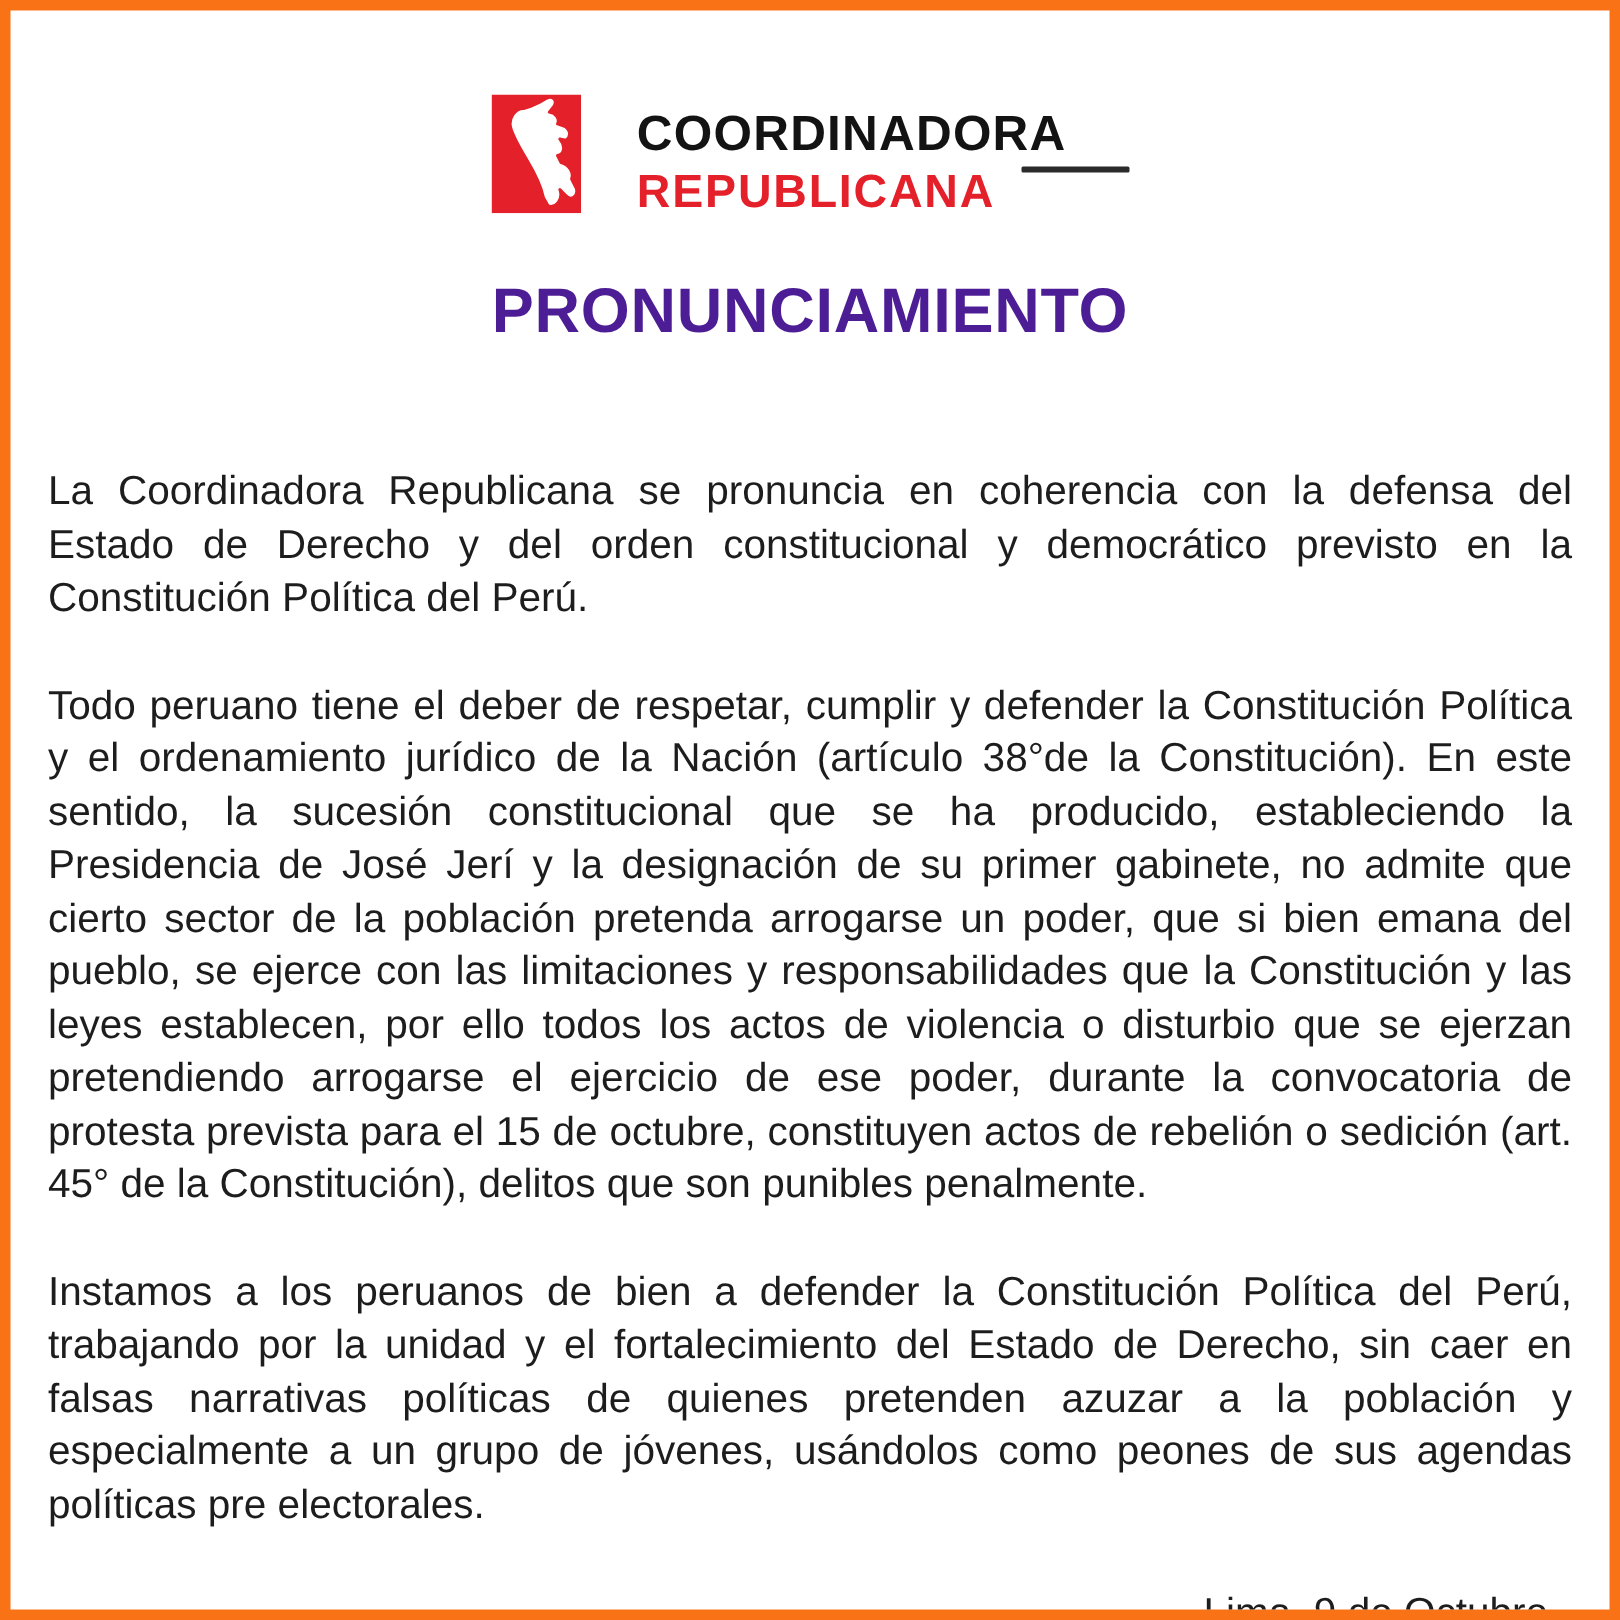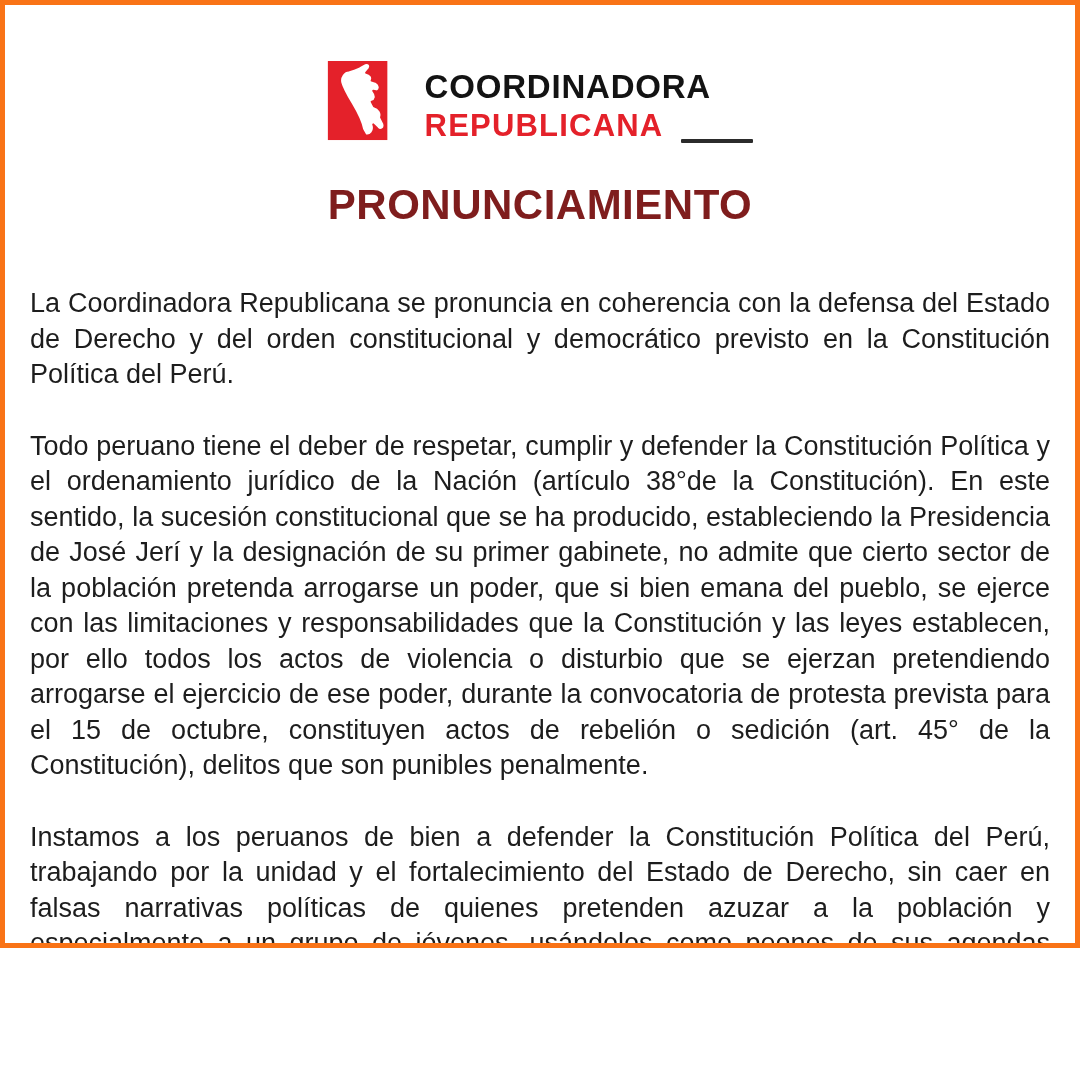--- a/index.html
+++ b/index.html
@@ -4,23 +4,23 @@
 <style>
   html, body {
     margin: 0;
     padding: 0;
     background: #ffffff;
     font-family: "Liberation Sans", sans-serif;
   }
   .page {
     position: relative;
     width: 1080px;
-    height: 948px;
+    height: 1080px;
     box-sizing: border-box;
-    border: 5px solid #f97316;
+    border: 7px solid #f97316;
     background: #ffffff;
     padding: 0 25px;
     overflow: hidden;
   }
   
   .logo-row {
     margin-top: 56px;
     display: flex;
     justify-content: center;
     align-items: center;
@@ -29,21 +29,21 @@
   }
   .logo-icon { width: 80px; height: 90px; flex: 0 0 auto; }
   .logo-text { display: flex; flex-direction: column; justify-content: center; }
   .logo-line1 {
     font-size: 33px;
     font-weight: bold;
     letter-spacing: 0.8px;
     color: #131313;
     line-height: 1.1;
   }
-  .logo-line2-wrap { display: flex; align-items: flex-end; margin-top: 3px; }
+  .logo-line2-wrap { display: flex; align-items: flex-start; margin-top: 3px; }
   .logo-line2 {
     font-size: 31px;
     font-weight: bold;
     letter-spacing: 1.2px;
     color: #e4212a;
     line-height: 1.1;
   }
   .logo-dash {
     width: 72px;
     height: 4px;
@@ -51,24 +51,24 @@
     margin-left: 18px;
     border-radius: 1px;
   }
   
   .title {
     margin: 30px 0 0 0;
     text-align: center;
     font-size: 42px;
     font-weight: bold;
     letter-spacing: 0.5px;
-    color: #7f1d1d;
+    color: #4c1d95;
   }
   
-  .content { margin-top: 57px; }
+  .content { margin-top: 79px; }
   .content p {
     margin: 0 0 36px 0;
     font-size: 27px;
     line-height: 35.5px;
     text-align: justify;
     color: #1d1d1d;
   }
   
   .footer {
     margin-top: 4px;

